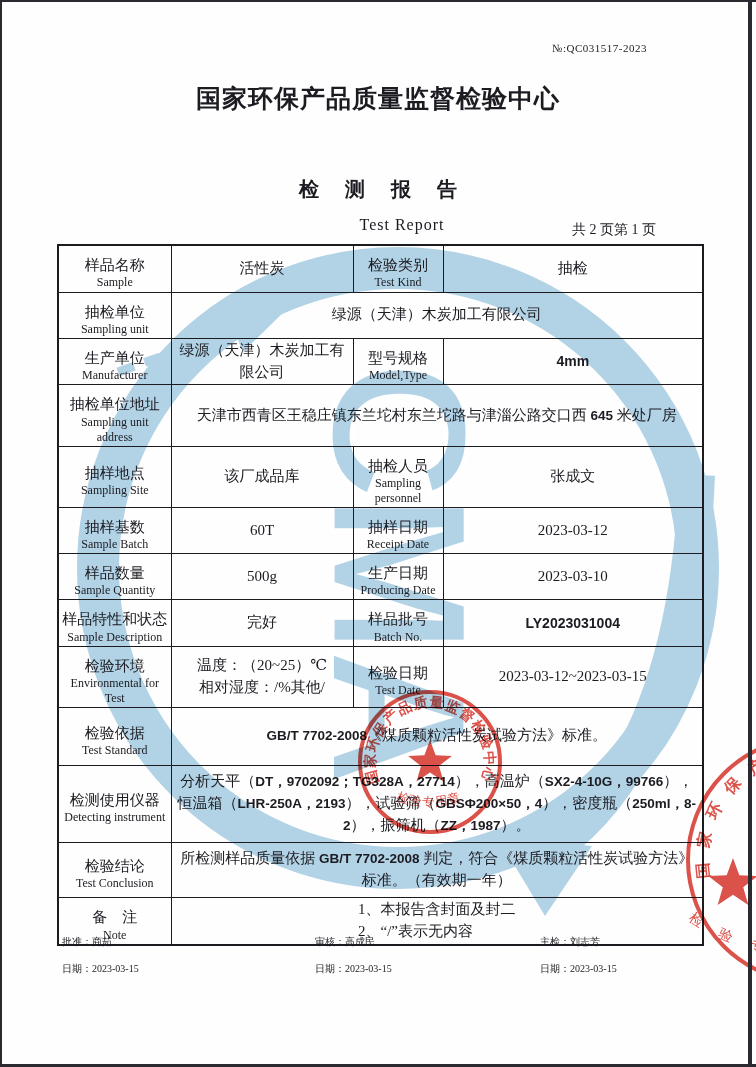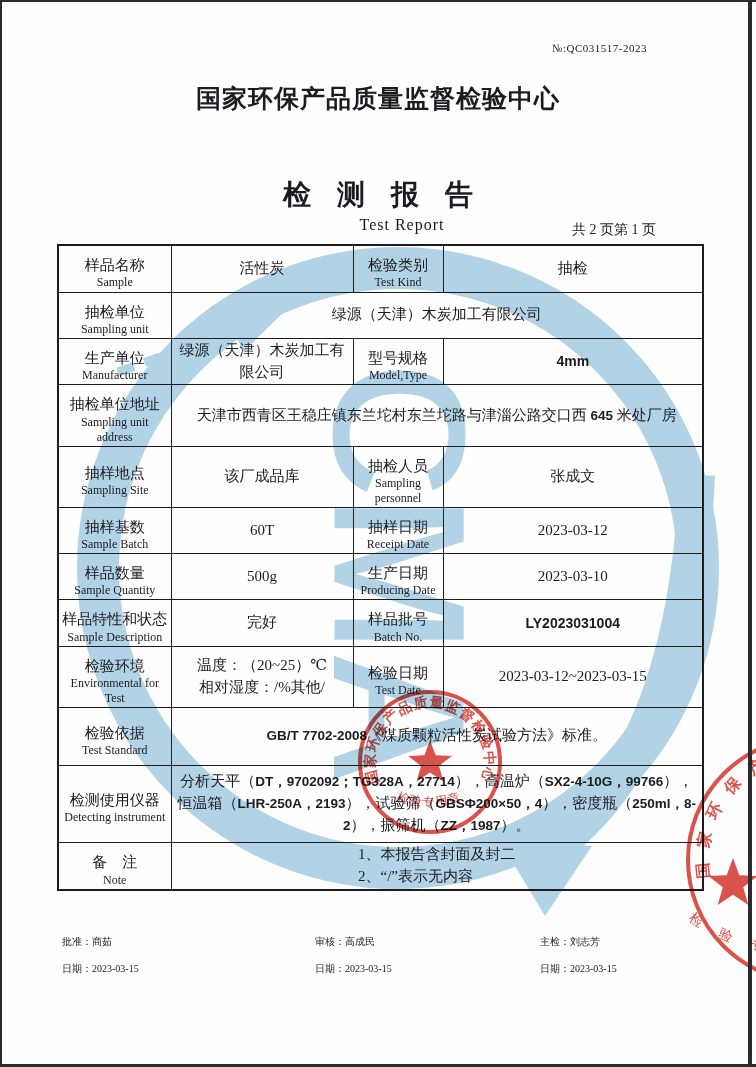--- a/index.html
+++ b/index.html
@@ -14,21 +14,21 @@
 
   
   .wm{position:absolute;left:0;top:0;z-index:1;}
 
   
   .report-no{position:absolute;left:552px;top:42px;font-size:11px;z-index:2;letter-spacing:.5px;}
   .org-cn{position:absolute;left:0;top:82px;width:756px;text-align:center;font-size:25px;
           font-weight:bold;letter-spacing:1px;z-index:2;}
   .org-en{position:absolute;left:0;top:147px;width:756px;text-align:center;font-size:9.5px;
           font-weight:bold;z-index:2;}
-  .title-cn{position:absolute;left:0;top:176px;width:756px;text-align:center;font-size:28px;
+  .title-cn{position:absolute;left:0;top:176px;width:756px;text-align:center;font-size:20px;
           font-weight:bold;letter-spacing:26px;text-indent:26px;z-index:2;}
   .title-en{position:absolute;left:0;top:216px;width:756px;text-align:center;font-size:16px;
           letter-spacing:1px;z-index:2;margin-left:24px;}
   .pages-note{position:absolute;right:100px;top:221px;font-size:14px;z-index:2;}
 
   
   .tbl-wrap{position:absolute;left:57px;top:244px;width:645px;z-index:2;}
   table{border-collapse:collapse;table-layout:fixed;width:645px;}
   td{border:1.5px solid #1b1b20;padding:1px 3px;vertical-align:middle;text-align:center;
      overflow:hidden;}
@@ -191,20 +191,28 @@
               <div class="en">Test Standard</div>
             </td>
         <td class="val" colspan="3"><span class="seg-code">GB/T 7702-2008</span><span>《煤质颗粒活性炭试验方法》标准。</span></td>
       </tr>
       <tr style="height:77px">
         <td class="lbl">
               <div class="cn">检测使用仪器</div>
               <div class="en">Detecting instrument</div>
             </td>
         <td class="val" colspan="3"><span>分析天平（</span><span class="seg-code">DT，9702092；TG328A，27714</span><span>），高温炉（</span><span class="seg-code">SX2-4-10G，99766</span><span>），恒温箱（</span><span class="seg-code">LHR-250A，2193</span><span>），试验筛（</span><span class="seg-code">GBSΦ200×50，4</span><span>），密度瓶（</span><span class="seg-code">250ml，8-2</span><span>），振筛机（</span><span class="seg-code">ZZ，1987</span><span>）。</span></td>
+      </tr>
+      <tr style="height:55px">
+        <td class="lbl">
+              <div class="cn">检验结论</div>
+              <div class="en">Test Conclusion</div>
+            </td>
+        <td class="val" colspan="3"><span>所检测样品质量依据 </span><span class="seg-code">GB/T 7702-2008</span><span> 判定，符合《煤质颗粒活性炭试验方法》
+标准。（有效期一年）</span></td>
       </tr>
       <tr style="height:48px">
         <td class="lbl">
               <div class="cn">备　注</div>
               <div class="en">Note</div>
             </td>
         <td class="val left-block" colspan="3"><span class="inner">1、本报告含封面及封二
 2、“/”表示无内容</span></td>
       </tr>
     </tbody>

